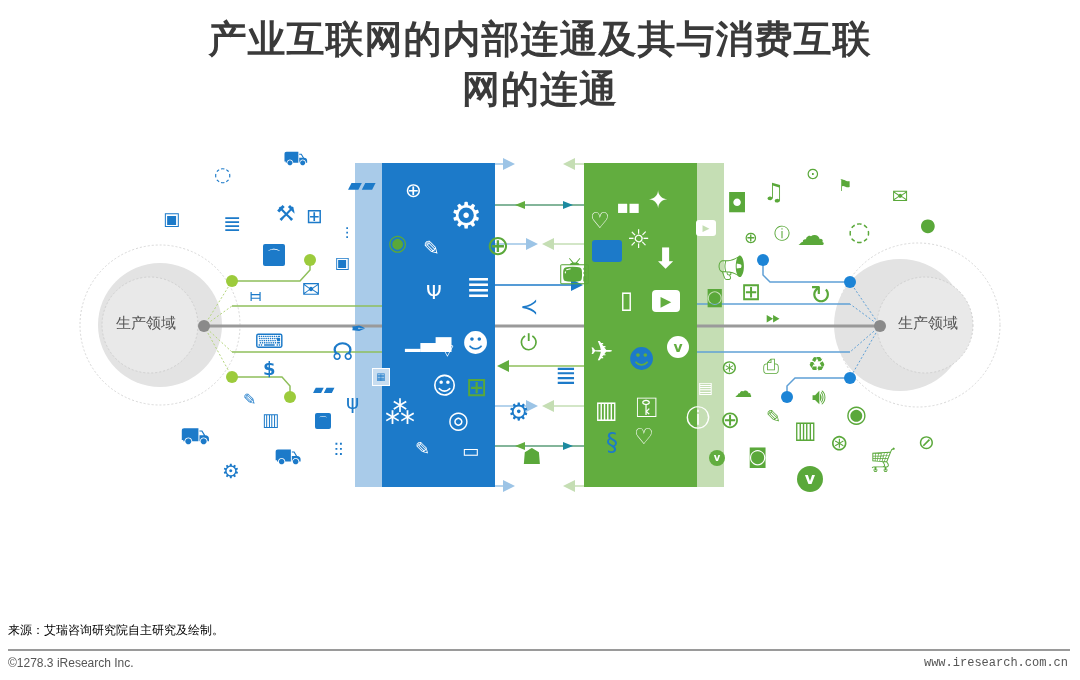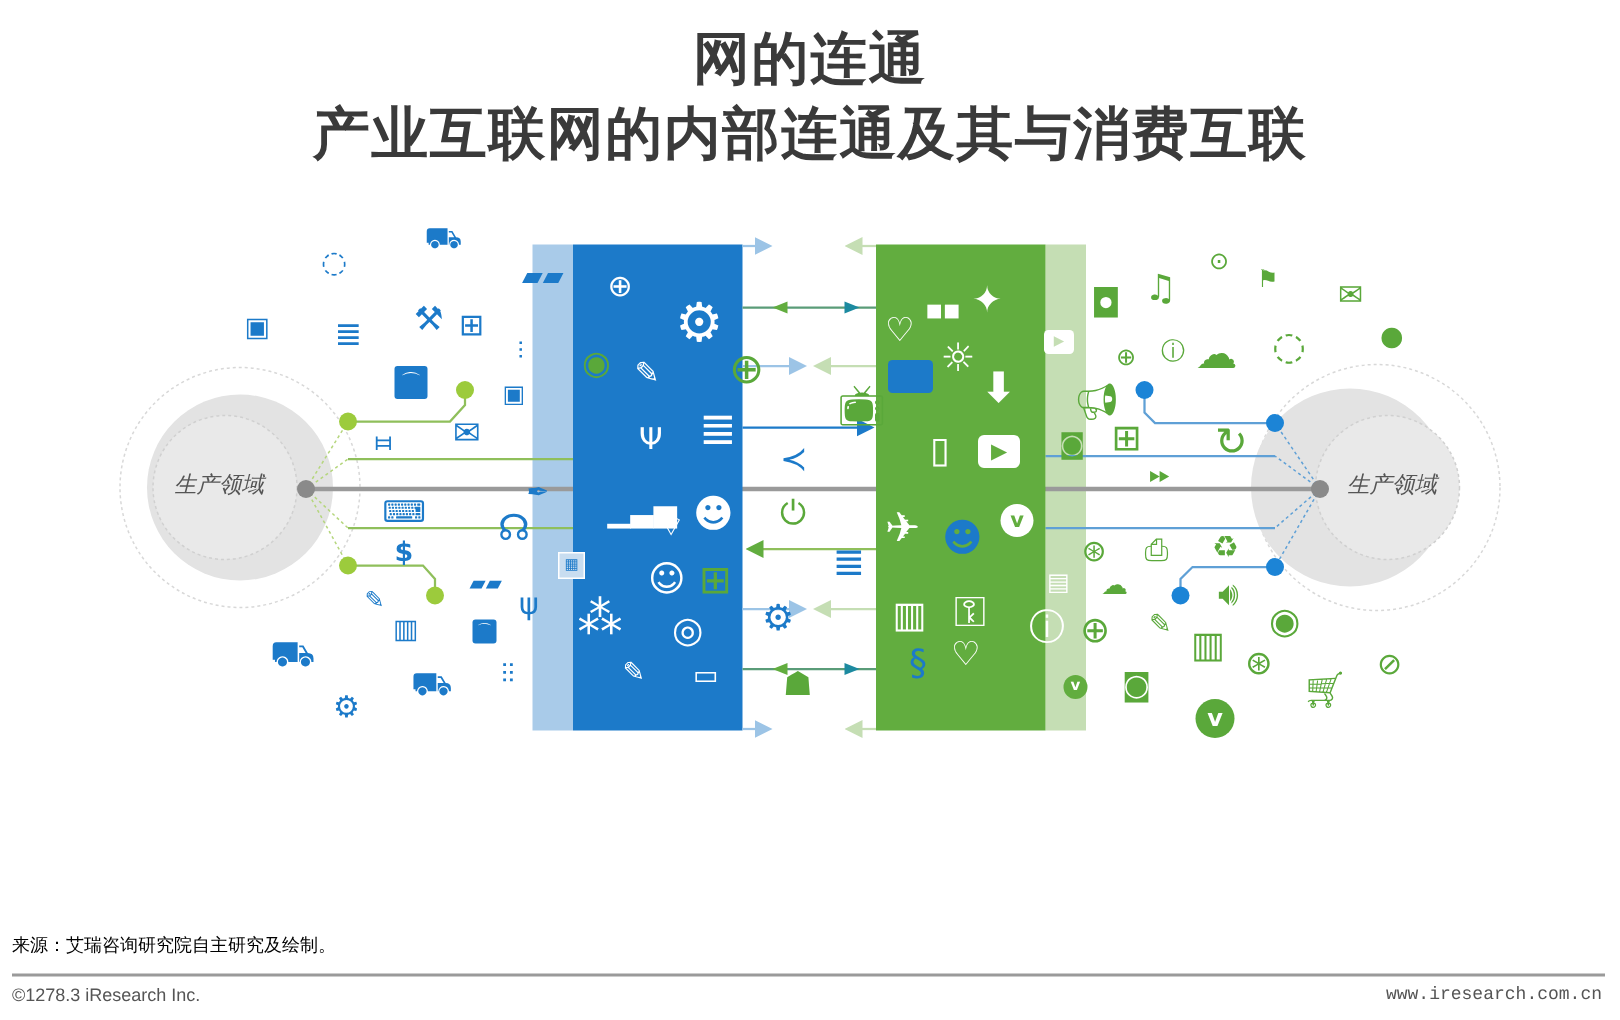--- a/index.html
+++ b/index.html
@@ -1,35 +1,35 @@
 <!DOCTYPE html>
 <html><head>
 <meta charset="utf-8">
 <style>
   html,body{margin:0;padding:0;background:#fff;}
   body{width:1080px;height:680px;position:relative;overflow:hidden;font-family:"DejaVu Sans","Liberation Sans",sans-serif;}
   .title{position:absolute;left:0;top:14px;width:1080px;text-align:center;font-weight:bold;font-size:38px;line-height:50px;color:#3a3a3a;letter-spacing:1px;}
-  .diagram{position:absolute;left:0;top:130px;width:964px;height:480px;font-style:italic;}
+  .diagram{position:absolute;left:0;top:130px;width:964px;height:480px;}
   svg.main{position:absolute;left:0;top:0;}
   .label-circle{position:absolute;font-size:15px;color:#555;}
   .source{position:absolute;left:8px;top:622px;font-size:12px;color:#000000;}
   .divider{position:absolute;left:8px;top:649px;width:1062px;height:2px;background:#9a9a9a;}
   .copyright{position:absolute;left:8px;top:656px;font-size:12px;color:#555;font-family:"Liberation Sans",sans-serif;}
   .website{position:absolute;right:12px;top:656px;font-size:12px;color:#555;font-family:Liberation Mono, monospace;}
   .ic{position:absolute;font-size:18px;line-height:1;text-align:center;}
   .b{color:#1c7ac9;}
   .g{color:#5aa83a;}
   .w{color:#ffffff;}
 </style>
 </head>
 <body>
 
 <div class="title">
+  <div>产业互联网的内部连通及其与消费互联</div>
   <div>网的连通</div>
-  <div>产业互联网的内部连通及其与消费互联</div>
 </div>
 
 <div class="diagram">
   <svg class="main" width="1080" height="480" viewBox="0 130 1080 480">
     <defs>
       <marker id="arrB" markerWidth="8" markerHeight="8" refX="6" refY="4" orient="auto">
           <path d="M0,0 L8,4 L0,8 z" fill="#1c7ac9"></path>
         </marker>
       <marker id="arrBl" markerWidth="8" markerHeight="8" refX="6" refY="4" orient="auto">
           <path d="M0,0 L8,4 L0,8 z" fill="#9cc4e6"></path>

